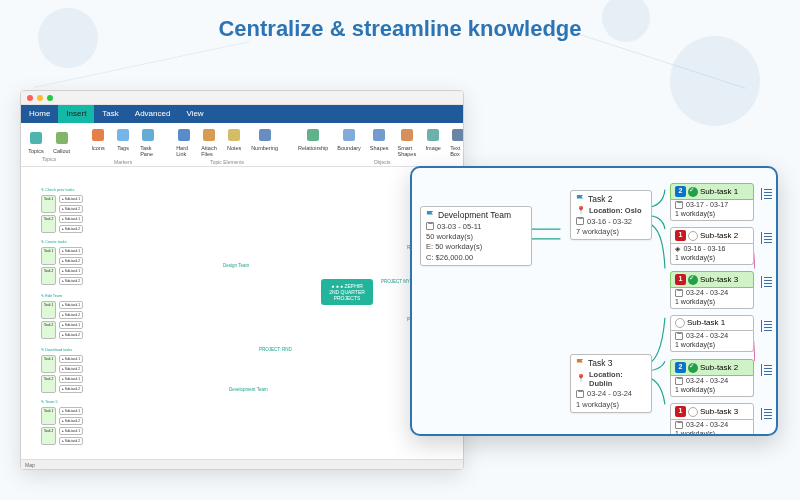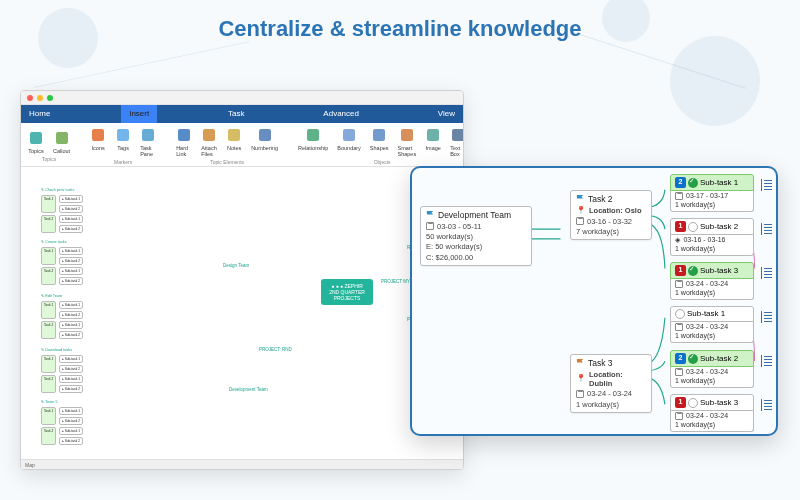--- a/index.html
+++ b/index.html
@@ -14,44 +14,44 @@
 .bg-line.l2 { width: 180px; top: 60px; right: 50px; transform: rotate(18deg); }
 
 .headline { position: relative; z-index: 2; text-align: center; padding-top: 16px; }
 .headline h1 { color: #2c74b3; font-weight: 700; font-size: 22px; }
 .headline .sub { color: #5c88b3; font-size: 11px; letter-spacing: 4px; margin-top: 4px; }
 
 .app-window { position: absolute; z-index: 3; left: 20px; top: 90px; width: 444px; height: 380px; background: #fff; border: 1px solid #d0d0d0; border-radius: 4px; box-shadow: 0 6px 22px rgba(0,0,0,0.12); overflow: hidden; }
 .titlebar { height: 14px; background: #f2f2f2; display: flex; align-items: center; padding-left: 6px; gap: 4px; border-bottom: 1px solid #e4e4e4; }
 .tl-btn { width: 6px; height: 6px; border-radius: 50%; }
 .tl-r { background: #ff5f57; } .tl-y { background: #febc2e; } .tl-g { background: #28c840; }
-.menubar { height: 18px; background: #205a9b; display: flex; align-items: stretch; font-size: 8px; color: #fff; justify-content: space-between; }
+.menubar { height: 18px; background: #205a9b; display: flex; align-items: stretch; font-size: 8px; color: #fff; }
 .menubar .tab { padding: 4px 8px; cursor: pointer; }
-.menubar .tab.active { background: #3b82f6; color: #222; }
+.menubar .tab.active { background: #14b8a6; color: #222; }
 .ribbon { height: 44px; background: #fff; border-bottom: 1px solid #e0e0e0; display: flex; align-items: center; padding: 2px 4px; gap: 6px; }
 .rb-item { display: flex; flex-direction: column; align-items: center; font-size: 5.5px; color: #3b3b3b; gap: 2px; padding: 2px 3px; cursor: pointer; }
 .rb-ico { width: 16px; height: 16px; display: flex; align-items: center; justify-content: center; }
 .rb-sep { width: 1px; height: 32px; background: #e6e6e6; margin: 0 1px; }
 .rb-group-lbl { font-size: 5px; color: #8a8a8a; text-align: center; }
 .rb-col { display: flex; flex-direction: column; align-items: center; }
 
 .canvas { position: relative; background: #fff; width: 100%; height: calc(100% - 76px); overflow: hidden; }
 .mini-center { position: absolute; left: 300px; top: 112px; width: 52px; background: #22b59b; color: #fff; font-size: 5px; text-align: center; padding: 4px 3px; border-radius: 3px; line-height: 1.2; }
 .mini-proj { position: absolute; font-size: 4.5px; color: #1aa38e; white-space: nowrap; }
 .mini-team { position: absolute; font-size: 4.5px; color: #1aa38e; white-space: nowrap; }
 .mini-group { position: absolute; }
 .gn { border: 1px solid #bbb; border-radius: 2px; background: #fff; font-size: 3.2px; padding: 1px 2px; margin-bottom: 2px; color: #222; white-space: nowrap; }
 .gn.team { font-size: 3.8px; border: none; padding: 0 0 1px 0; color: #1aa38e; }
 
 .zoom-panel { position: absolute; z-index: 5; left: 410px; top: 166px; width: 368px; height: 270px; border: 2px solid #2c74b3; border-radius: 10px; background: #f9fcff; box-shadow: 0 8px 24px rgba(0,0,0,0.18); overflow: hidden; }
 .zp-svg { position: absolute; top: 0; left: 0; width: 100%; height: 100%; pointer-events: none; }
 .zp-node { position: absolute; background: #fff; border: 1px solid #bcbcbc; border-radius: 3px; font-size: 8.5px; padding: 3px 5px; color: #222; line-height: 1.25; box-shadow: 0 1px 2px rgba(0,0,0,0.06); }
 .zp-node .ttl { display: flex; align-items: center; gap: 3px; font-weight: 500; }
 .zp-node .sub { font-size: 7.5px; color: #444; display: flex; align-items: center; gap: 3px; margin-top: 1px; }
-.zp-sub { position: absolute; font-size: 8px; line-height: 1.25; }
+.zp-sub { position: absolute; font-size: 8px; line-height: 1.25; margin-top: 9px; }
 .zp-sub .r1 { display: flex; align-items: center; gap: 2px; padding: 2px 4px; border: 1px solid #bbb; border-radius: 3px 3px 0 0; background: #fff; }
 .zp-sub .r1.hl-g { background: #cff2c6; border-color: #7fc96e; }
 .zp-sub .r2 { padding: 1px 4px; font-size: 7px; color: #333; border: 1px solid #bbb; border-top: none; border-radius: 0 0 3px 3px; background: #fff; white-space: nowrap; }
 .badge { display: inline-flex; align-items: center; justify-content: center; width: 11px; height: 11px; border-radius: 2px; font-size: 7px; font-weight: bold; color: #fff; }
 .badge.b2 { background: #0b72cc; }
 .badge.b1 { background: #c61a20; }
 .stat-ico { width: 10px; height: 10px; border-radius: 50%; display: inline-block; }
 .stat-done { background: #24a148; position: relative; }
 .stat-done::after { content: "✓"; color: #fff; font-size: 7px; position: absolute; left: 1px; top: -1px; }
 .stat-open { border: 1px solid #aaa; }

